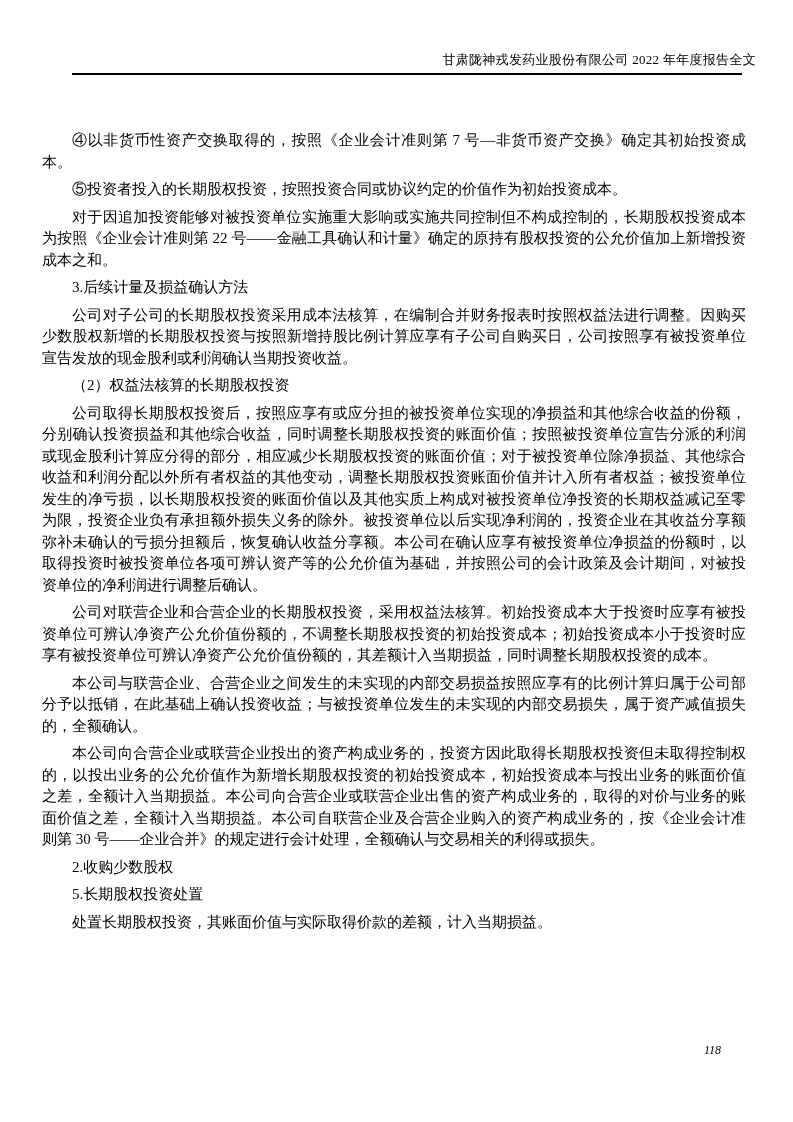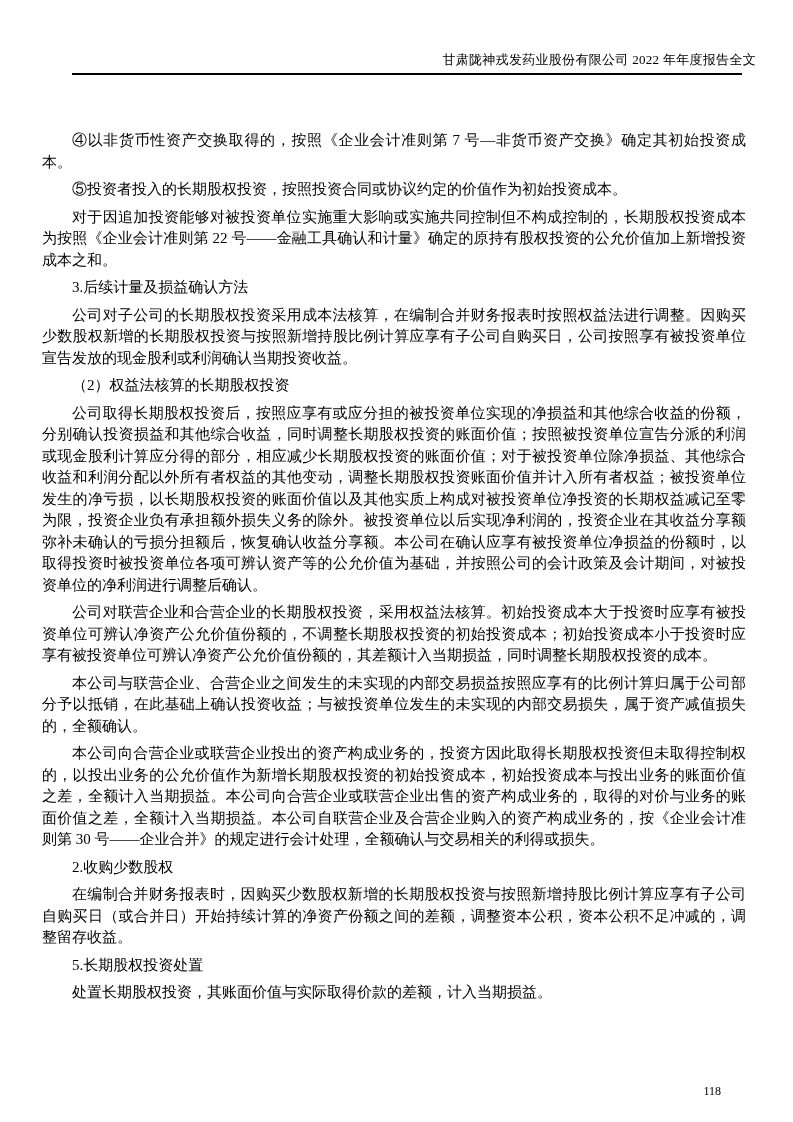--- a/index.html
+++ b/index.html
@@ -46,24 +46,25 @@
     text-align: justify;
     text-justify: inter-ideograph;
     margin-top: 32px;
   }
   .content p {
     margin: 0 0 6px 0;
     text-indent: 2em;
   }
   .footer {
     position: absolute;
-    top: 1084px;
+    top: 1043px;
     right: 72px;
     font-size: 12px;
     line-height: 14px;
+    font-style: italic;
   }
 </style>
 </head>
 <body>
 
 <div class="page">
 
   <div class="header">甘肃陇神戎发药业股份有限公司 2022 年年度报告全文</div>
   <div class="header-rule"></div>
 
@@ -72,20 +73,19 @@
     <p>⑤投资者投入的长期股权投资，按照投资合同或协议约定的价值作为初始投资成本。</p>
     <p>对于因追加投资能够对被投资单位实施重大影响或实施共同控制但不构成控制的，长期股权投资成本为按照《企业会计准则第 22 号——金融工具确认和计量》确定的原持有股权投资的公允价值加上新增投资成本之和。</p>
     <p>3.后续计量及损益确认方法</p>
     <p>公司对子公司的长期股权投资采用成本法核算，在编制合并财务报表时按照权益法进行调整。因购买少数股权新增的长期股权投资与按照新增持股比例计算应享有子公司自购买日，公司按照享有被投资单位宣告发放的现金股利或利润确认当期投资收益。</p>
     <p>（2）权益法核算的长期股权投资</p>
     <p>公司取得长期股权投资后，按照应享有或应分担的被投资单位实现的净损益和其他综合收益的份额，分别确认投资损益和其他综合收益，同时调整长期股权投资的账面价值；按照被投资单位宣告分派的利润或现金股利计算应分得的部分，相应减少长期股权投资的账面价值；对于被投资单位除净损益、其他综合收益和利润分配以外所有者权益的其他变动，调整长期股权投资账面价值并计入所有者权益；被投资单位发生的净亏损，以长期股权投资的账面价值以及其他实质上构成对被投资单位净投资的长期权益减记至零为限，投资企业负有承担额外损失义务的除外。被投资单位以后实现净利润的，投资企业在其收益分享额弥补未确认的亏损分担额后，恢复确认收益分享额。本公司在确认应享有被投资单位净损益的份额时，以取得投资时被投资单位各项可辨认资产等的公允价值为基础，并按照公司的会计政策及会计期间，对被投资单位的净利润进行调整后确认。</p>
     <p>公司对联营企业和合营企业的长期股权投资，采用权益法核算。初始投资成本大于投资时应享有被投资单位可辨认净资产公允价值份额的，不调整长期股权投资的初始投资成本；初始投资成本小于投资时应享有被投资单位可辨认净资产公允价值份额的，其差额计入当期损益，同时调整长期股权投资的成本。</p>
     <p>本公司与联营企业、合营企业之间发生的未实现的内部交易损益按照应享有的比例计算归属于公司部分予以抵销，在此基础上确认投资收益；与被投资单位发生的未实现的内部交易损失，属于资产减值损失的，全额确认。</p>
     <p>本公司向合营企业或联营企业投出的资产构成业务的，投资方因此取得长期股权投资但未取得控制权的，以投出业务的公允价值作为新增长期股权投资的初始投资成本，初始投资成本与投出业务的账面价值之差，全额计入当期损益。本公司向合营企业或联营企业出售的资产构成业务的，取得的对价与业务的账面价值之差，全额计入当期损益。本公司自联营企业及合营企业购入的资产构成业务的，按《企业会计准则第 30 号——企业合并》的规定进行会计处理，全额确认与交易相关的利得或损失。</p>
     <p>2.收购少数股权</p>
-    <p>在编制合并财务报表时，因购买少数股权新增的长期股权投资与按照新增持股比例计算应享有子公司自购买日（或合并日）开始持续计算的净资产份额之间的差额，调整资本公积，资本公积不足冲减的，调整留存收益。</p>
     <p>5.长期股权投资处置</p>
     <p>处置长期股权投资，其账面价值与实际取得价款的差额，计入当期损益。</p>
   </div>
 
   <div class="footer">118</div>
 
 </div>
 
 </body></html>

